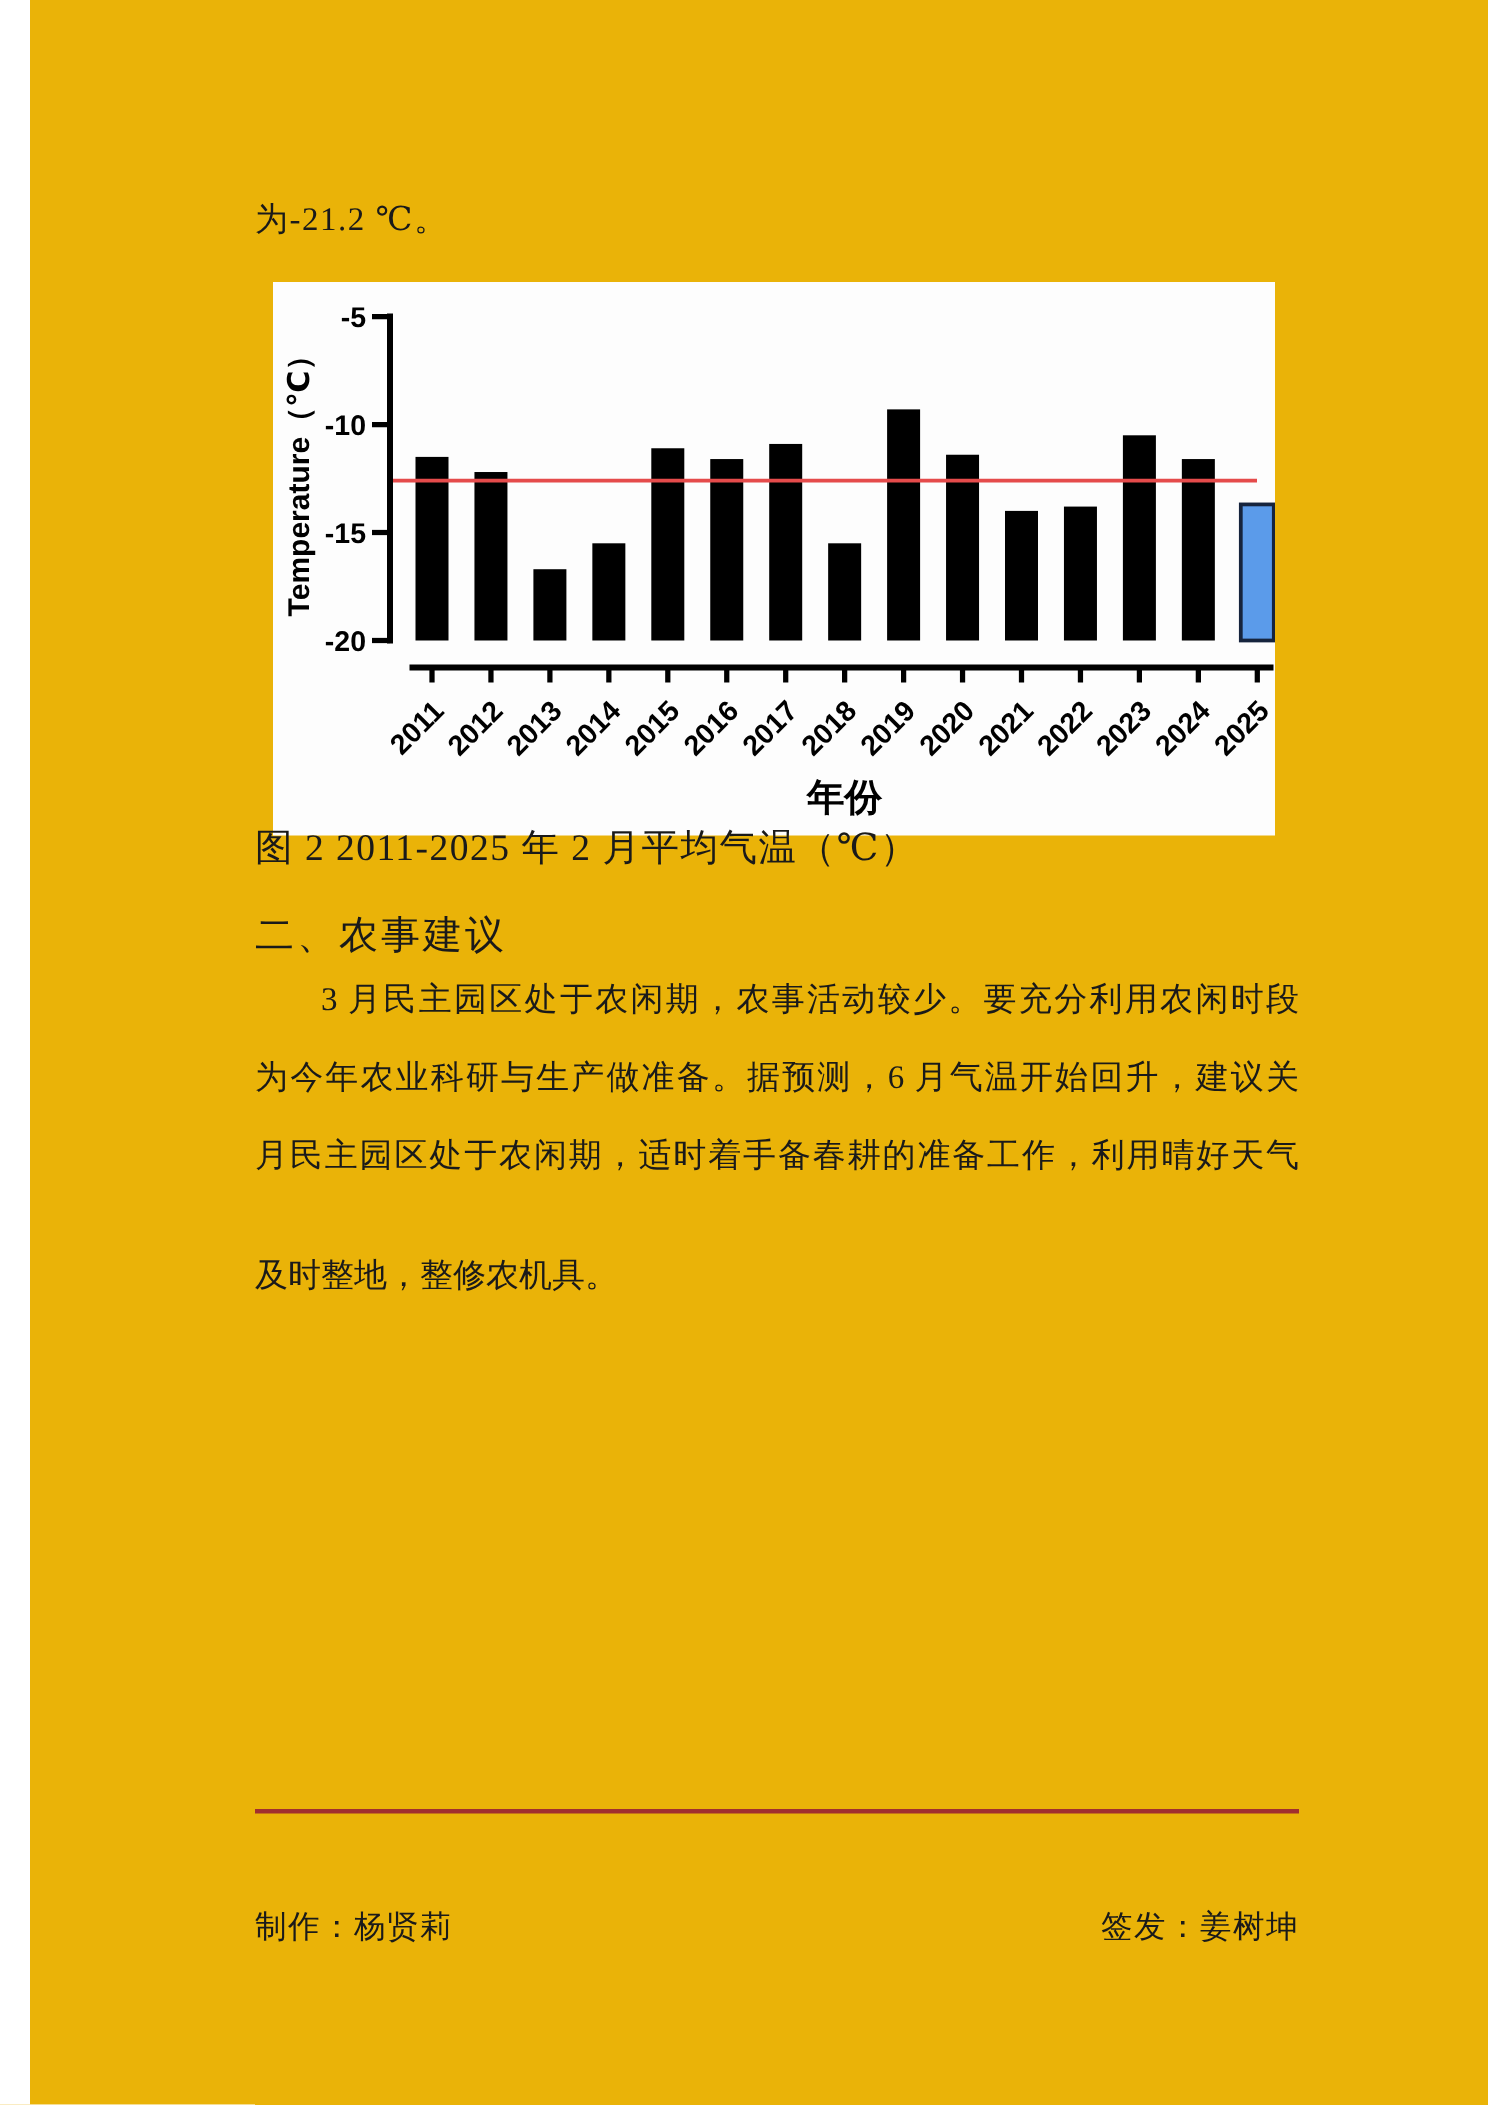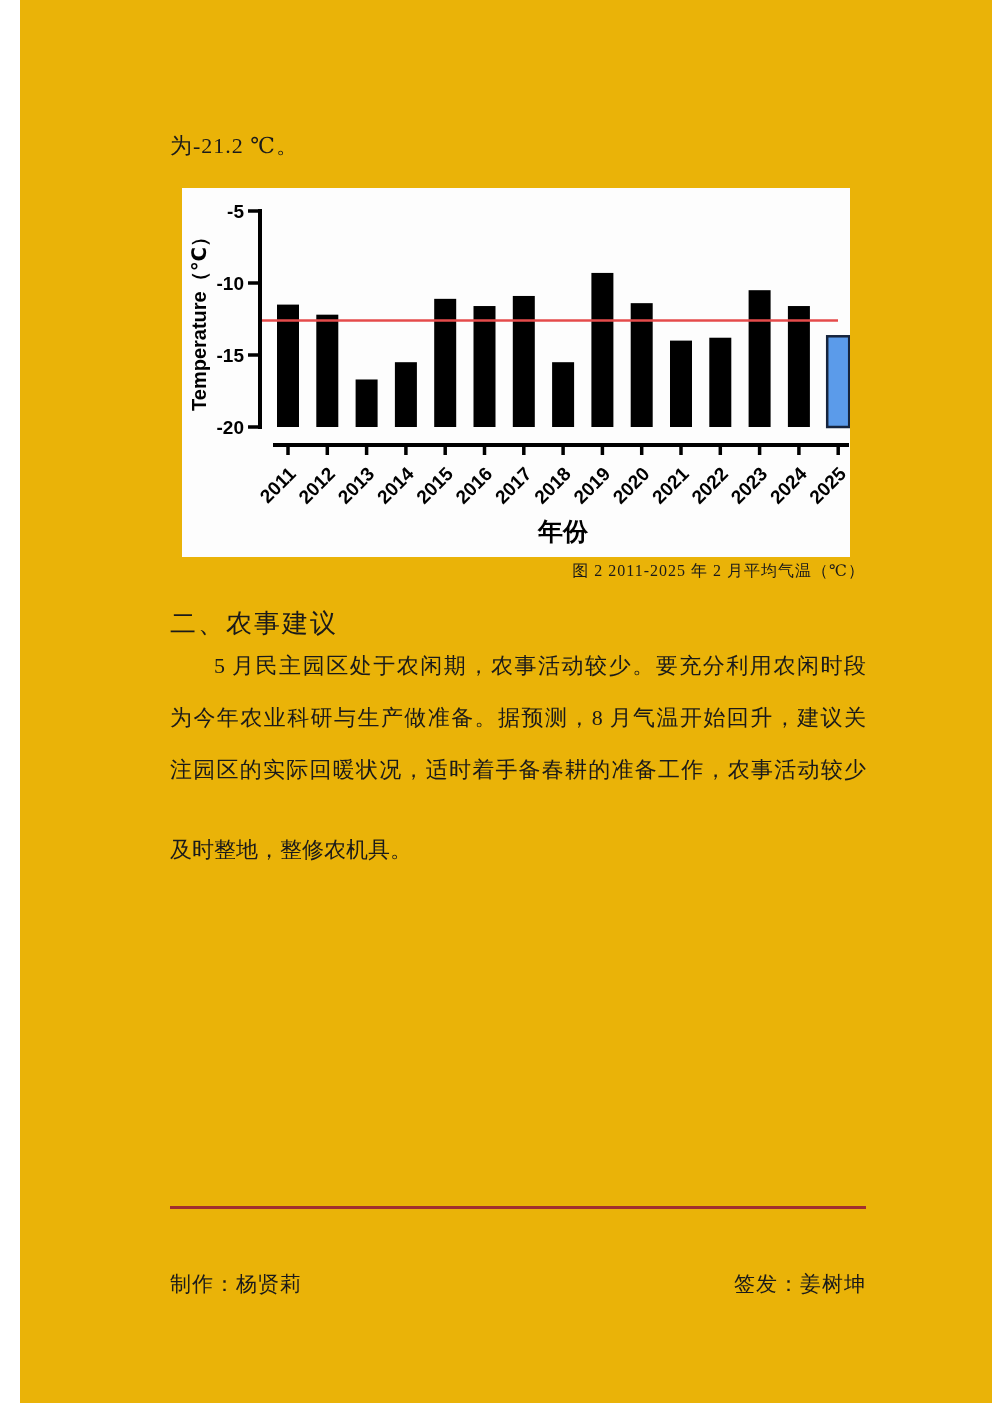--- a/index.html
+++ b/index.html
@@ -2,22 +2,22 @@
 <html><head>
 <meta charset="utf-8">
 <style>
   html,body{margin:0;padding:0;background:#ffffff;}
   .page{position:relative;width:992px;height:1403px;background:#eab308;overflow:hidden;
         font-family:"Liberation Serif","DejaVu Serif",serif;color:#1a1a1a;margin-left:20px;}
   .intro{position:absolute;left:150px;top:131px;font-size:22px;letter-spacing:1px;}
   .figure{position:absolute;left:162px;top:188px;width:668px;height:369px;background:#fdfdfd;}
   .figure svg{display:block;width:668px;height:369px;
               font-family:"Liberation Sans","DejaVu Sans",sans-serif;}
-  .caption{position:absolute;left:150px;top:561px;width:695px;text-align:right;
-           font-size:16px;letter-spacing:1px;}
+  .caption{position:absolute;left:150px;top:548px;width:695px;text-align:left;
+           font-size:25px;letter-spacing:1px;}
   .heading{position:absolute;left:150px;top:606px;font-size:26px;letter-spacing:2px;}
   .para-line{position:absolute;left:150px;width:696px;font-size:22px;line-height:32px;
              text-align:justify;text-align-last:justify;white-space:nowrap;}
   .para-line.first{text-indent:44px;}
   .para-line.last{text-align-last:left;white-space:normal;}
   .l1{top:650px;} .l2{top:702px;} .l3{top:754px;} .l4{top:834px;}
   .footer-rule{position:absolute;left:150px;top:1206px;width:696px;height:3px;background:#a12f2f;}
   .footer-row{position:absolute;left:150px;top:1270px;width:696px;display:flex;
               justify-content:space-between;font-size:21px;letter-spacing:1px;}
 </style>
@@ -88,23 +88,23 @@
         <text x="665.1999999999999" y="287" text-anchor="end" font-size="19" font-weight="700" fill="#000000" transform="rotate(-45 665.1999999999999 287)">2025</text>
         <text x="381" y="352" text-anchor="middle" font-size="25" font-weight="700" fill="#000000">年份</text>
         <line x1="80" y1="132.44" x2="656" y2="132.44" stroke="#e54b4b" stroke-width="2.5"></line>
       </svg>
   </div>
 
   <div class="caption">图 2 2011-2025 年 2 月平均气温（℃）</div>
 
   <div class="heading">二、农事建议</div>
 
-  <div class="para-line first l1">5 月民主园区处于农闲期，农事活动较少。要充分利用农闲时段</div>
-  <div class="para-line l2">为今年农业科研与生产做准备。据预测，8 月气温开始回升，建议关</div>
-  <div class="para-line l3">注园区的实际回暖状况，适时着手备春耕的准备工作，农事活动较少</div>
+  <div class="para-line first l1">3 月民主园区处于农闲期，农事活动较少。要充分利用农闲时段</div>
+  <div class="para-line l2">为今年农业科研与生产做准备。据预测，6 月气温开始回升，建议关</div>
+  <div class="para-line l3">月民主园区处于农闲期，适时着手备春耕的准备工作，利用晴好天气</div>
   <div class="para-line last l4">及时整地，整修农机具。</div>
 
   <div class="footer-rule" style="background: rgb(161, 47, 47);"></div>
   <div class="footer-row">
     <span>制作：杨贤莉</span>
     <span>签发：姜树坤</span>
   </div>
 
 </div>
 

